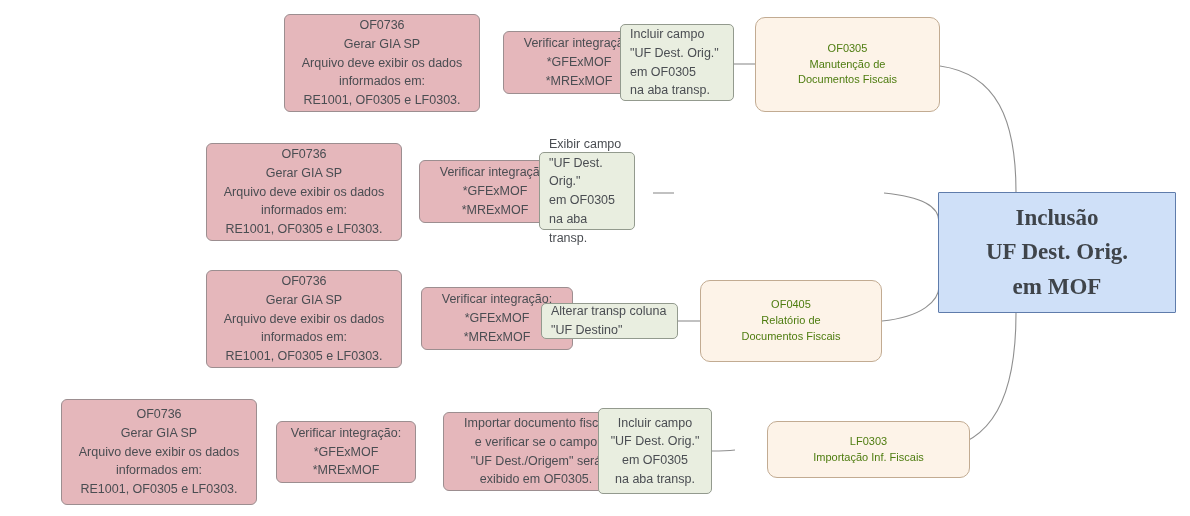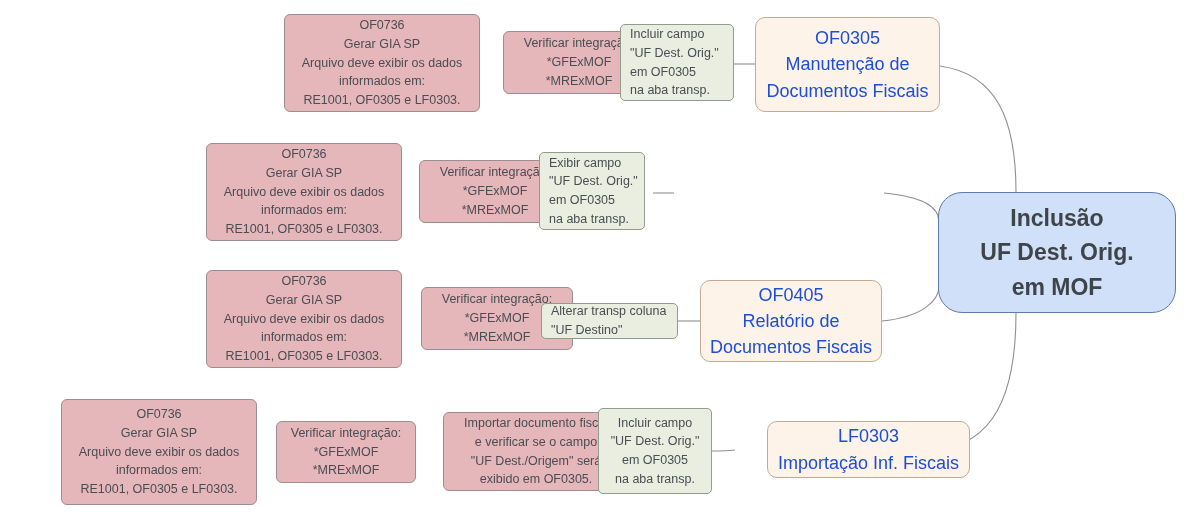--- a/index.html
+++ b/index.html
@@ -55,32 +55,33 @@
   }
   .node.action.left {
     justify-content: flex-start;
     text-align: left;
     padding-left: 9px;
   }
   .node.topic {
     background: #fdf3e8;
     border: 1px solid #c2ab92;
     border-radius: 10px;
-    font-size: 18px;
+    font-size: 11px;
     line-height: 1.45;
-    color: #1d4ed8;
+    color: #4d7c0f;
   }
   .node.central {
     background: #cfe0f8;
     border: 1.5px solid #5f7cab;
-    border-radius: 24px;
+    border-radius: 1px;
     font-size: 23px;
     font-weight: bold;
     line-height: 1.5;
     color: #3f444a;
+    font-family: Liberation Serif, serif;
   }
 </style>
 </head>
 <body>
 
 <div class="canvas">
 
   <svg class="connectors" viewBox="0 0 1190 516" aria-hidden="true">
 
     <path d="M436,63 C447,63 449,63 459,63"></path>
@@ -122,21 +123,21 @@
 Documentos Fiscais</div>
 
   <div class="node task" style="left:162px; top:143px; width:196px; height:98px;">OF0736
 Gerar GIA SP
 Arquivo deve exibir os dados
 informados em:
 RE1001, OF0305 e LF0303.</div>
   <div class="node task" style="left:375px; top:160px; width:152px; height:63px;">Verificar integração:
 *GFExMOF
 *MRExMOF</div>
-  <div class="node action left" style="left:539px; top:152px; width:106px; height:78px;">Exibir campo
+  <div class="node action left" style="left:539px; top:152px; width:96px; height:78px;">Exibir campo
 "UF Dest. Orig."
 em OF0305
 na aba transp.</div>
 
   <div class="node task" style="left:162px; top:270px; width:196px; height:98px;">OF0736
 Gerar GIA SP
 Arquivo deve exibir os dados
 informados em:
 RE1001, OF0305 e LF0303.</div>
   <div class="node task" style="left:377px; top:287px; width:152px; height:63px;">Verificar integração:

